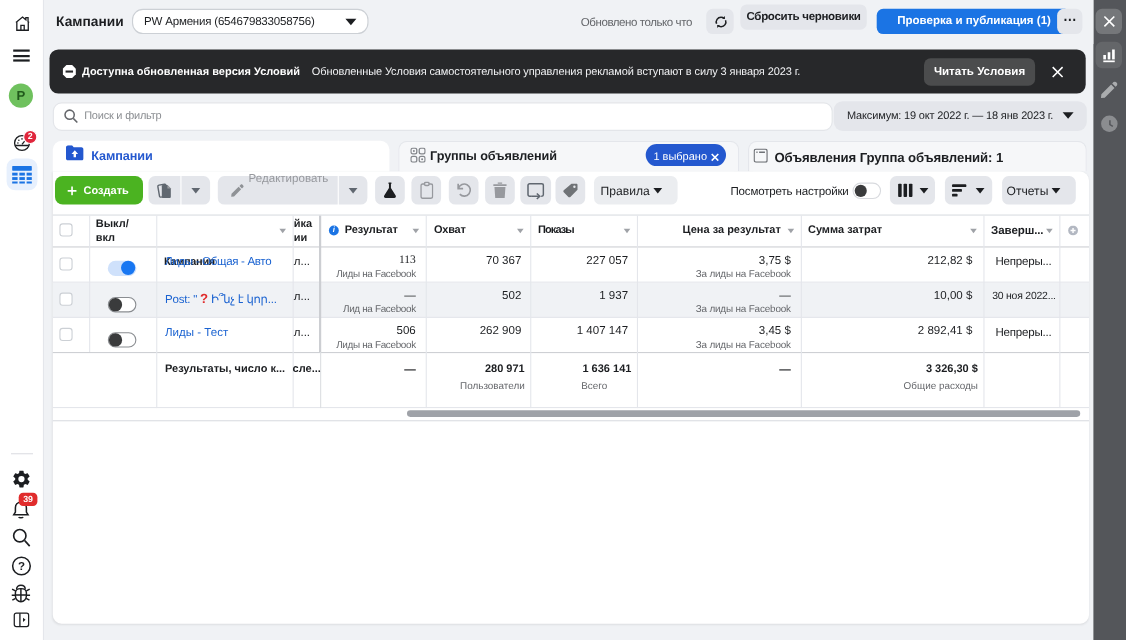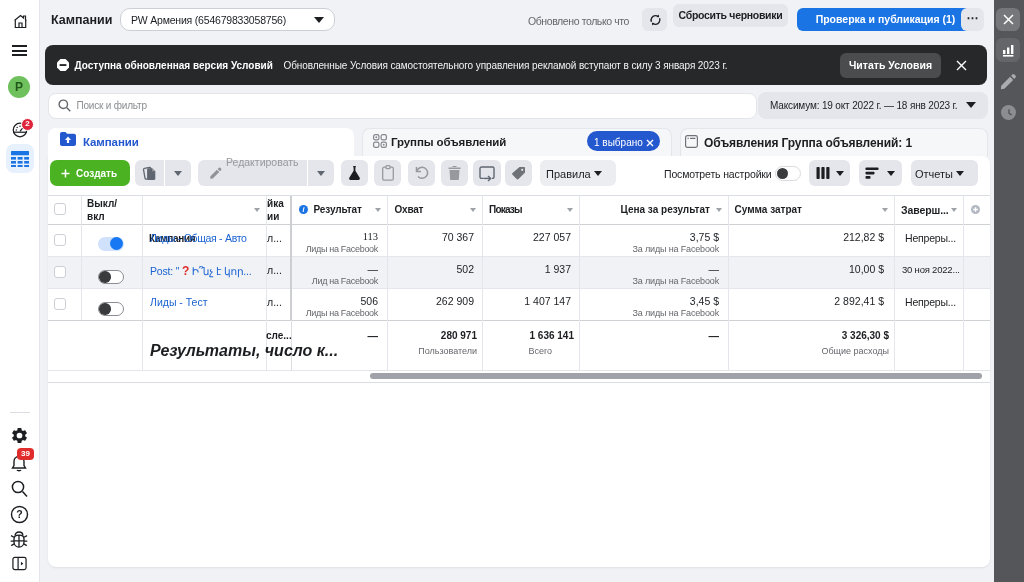--- a/index.html
+++ b/index.html
@@ -337,21 +337,21 @@
 <div class="abs" style="left:267px;top:295.5px;font-size:10.5px;">л...</div>
 <div class="abs r" style="left:280px;top:294.5px;width:98px;font-size:10.5px;">506</div>
 <div class="abs r grey" style="left:280px;top:307.5px;width:98px;font-size:9px;letter-spacing:-0.3px;">Лиды на Facebook</div>
 <div class="abs r" style="left:376px;top:294.5px;width:98px;font-size:10.5px;">262 909</div>
 <div class="abs r" style="left:473px;top:294.5px;width:98px;font-size:10.5px;">1 407 147</div>
 <div class="abs r" style="left:621px;top:294.5px;width:98px;font-size:10.5px;">3,45 $</div>
 <div class="abs r grey" style="left:606px;top:307.5px;width:113px;font-size:9px;letter-spacing:-0.15px;">За лиды на Facebook</div>
 <div class="abs r" style="left:786px;top:294.5px;width:98px;font-size:10.5px;">2 892,41 $</div>
 <div class="abs" style="left:905px;top:295.5px;font-size:10.5px;letter-spacing:-0.2px;">Непреры...</div>
 
-<div class="abs b" style="left:150px;top:342px;font-size:16px;font-style:italic;">Результаты, число к...</div>
+<div class="abs b" style="left:150px;top:330px;font-size:10px;">Результаты, число к...</div>
 <div class="abs b" style="left:266px;top:330px;font-size:10px;">сле...</div>
 <div class="abs r b" style="left:280px;top:329.5px;width:98px;font-size:10.5px;">—</div>
 <div class="abs r b" style="left:379px;top:329.5px;width:98px;font-size:10px;">280 971</div>
 <div class="abs r grey" style="left:379px;top:346px;width:98px;font-size:9px;">Пользователи</div>
 <div class="abs r b" style="left:476px;top:329.5px;width:98px;font-size:10px;">1 636 141</div>
 <div class="abs r grey" style="left:476px;top:346px;width:76px;font-size:9px;">Всего</div>
 <div class="abs r b" style="left:621px;top:329.5px;width:98px;font-size:10.5px;">—</div>
 <div class="abs r b" style="left:791px;top:329.5px;width:98px;font-size:10px;">3 326,30 $</div>
 <div class="abs r grey" style="left:791px;top:346px;width:98px;font-size:9px;">Общие расходы</div>
 

